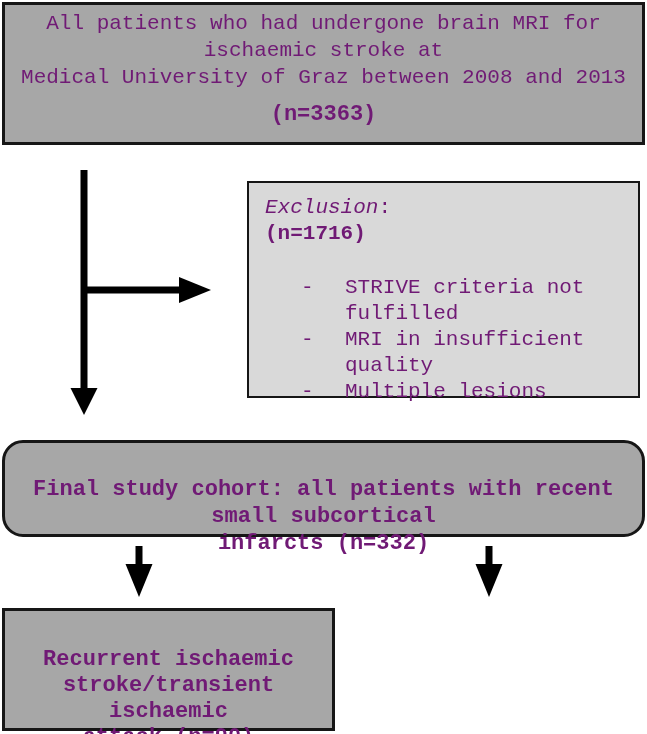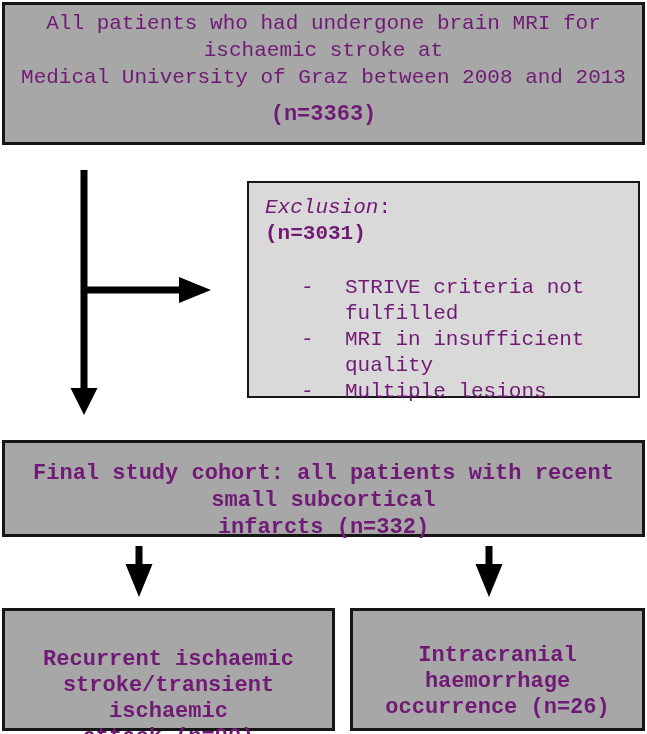--- a/index.html
+++ b/index.html
@@ -57,22 +57,23 @@
   .exclusion-box .ex-list { margin-top: 28px; }
   .ex-item { display: flex; margin-left: 36px; }
   .ex-item .dash { width: 44px; flex: 0 0 44px; }
 
   
   .cohort-box {
     left: 2px; top: 440px;
     width: 643px; height: 97px;
     font-size: 22px;
     line-height: 27px;
-    padding-top: 17px;
+    padding-top: 33px;
     font-weight: bold;
+    border-radius: 21px;
   }
 
   
   .outcome-left {
     left: 2px; top: 608px;
     width: 333px; height: 123px;
     font-size: 22px;
     line-height: 26px;
     padding-top: 36px;
     font-weight: bold;
@@ -120,21 +121,21 @@
       <polygon points="125.5,564 152.5,564 139,597"></polygon>
     </g>
     <g>
       <line x1="489" y1="546" x2="489" y2="566"></line>
       <polygon points="475.5,564 502.5,564 489,597"></polygon>
     </g>
   </svg>
 
   <div class="box light exclusion-box">
     <div><span class="italic">Exclusion</span><span>:</span></div>
-    <div class="bold">(n=3031)</div>
+    <div class="bold">(n=1716)</div>
     <div class="ex-list">
       <div class="ex-item">
         <span class="dash">-</span>
         <span>STRIVE criteria not fulfilled</span>
       </div>
       <div class="ex-item">
         <span class="dash">-</span>
         <span>MRI in insufficient quality</span>
       </div>
       <div class="ex-item">
@@ -148,18 +149,14 @@
     <div>Final study cohort: all patients with recent small subcortical</div>
     <div>infarcts (n=332)</div>
   </div>
 
   <div class="box dark outcome-left">
     <div>Recurrent ischaemic</div>
     <div>stroke/transient ischaemic</div>
     <div>attack (n=90)</div>
   </div>
 
-  <div class="box dark outcome-right">
-    <div>Intracranial haemorrhage</div>
-    <div>occurrence (n=26)</div>
-  </div>
 
 </div>
 
 </body></html>

